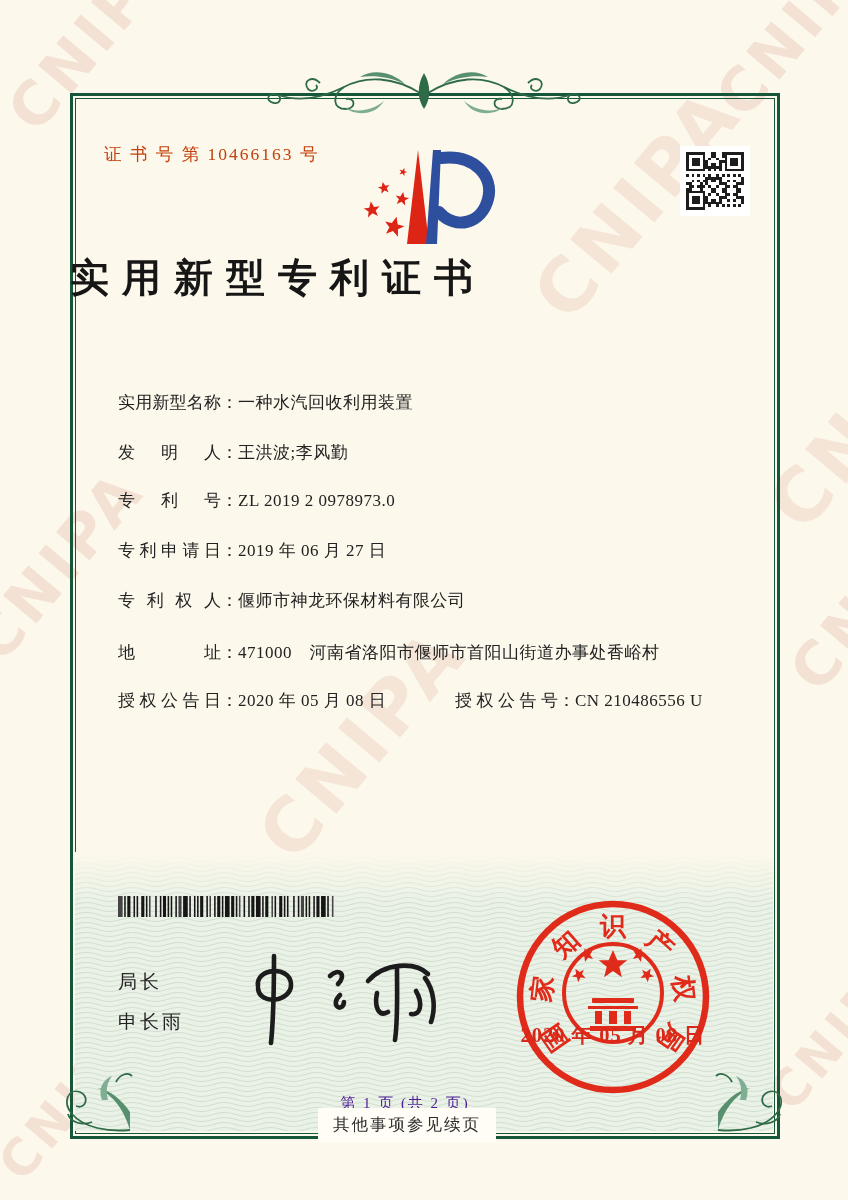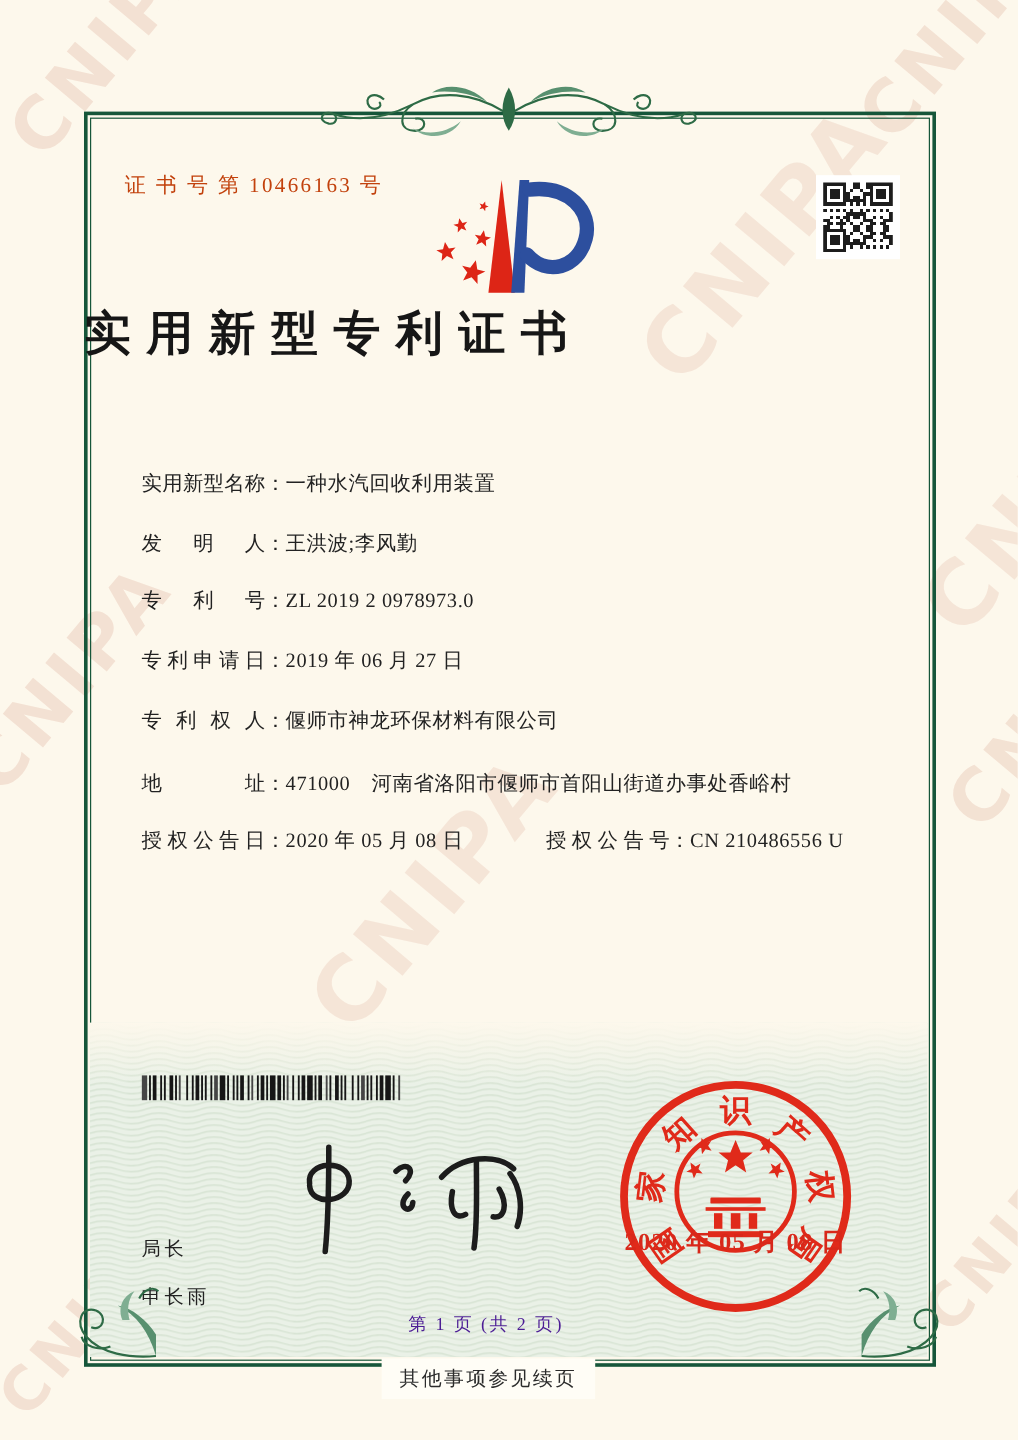--- a/index.html
+++ b/index.html
@@ -63,34 +63,34 @@
   .grant2{position:absolute;left:337px;top:0;}
 
   .paras{
     left:118px;top:699px;width:614px;
     font-size:16.2px;line-height:28.6px;text-align:justify;color:#242424;
   }
   .paras p{margin:0;text-indent:2em;}
 
   .barcode{left:118px;top:896px;width:220px;height:21px;}
 
-  .signer{left:118px;top:1022px;font-family:"Liberation Sans","DejaVu Sans",sans-serif;
-    font-size:16px;letter-spacing:3px;color:#222;line-height:40px;}
+  .signer{left:118px;top:962px;font-family:"Liberation Sans","DejaVu Sans",sans-serif;
+    font-size:19px;letter-spacing:3px;color:#222;line-height:40px;}
   .signature{left:226px;top:948px;}
 
   .seal{left:513px;top:897px;width:200px;height:200px;}
   #seal-ring text{
     font-size:26px;font-weight:bold;fill:#e02a1a;
     font-family:"Liberation Serif","DejaVu Serif",serif;
   }
 
   .pageinfo{left:70px;top:1094px;width:670px;text-align:center;font-size:15px;color:#4c1d95;letter-spacing:2px;}
 
   .contnote{
-    left:318px;top:1132px;width:178px;height:34px;background:#fffdf6;
+    left:318px;top:1108px;width:178px;height:34px;background:#fffdf6;
     display:flex;align-items:center;justify-content:center;
     font-size:16.5px;letter-spacing:2px;color:#2b2b2b;z-index:3;
   }
 
   .ornament{z-index:4;}
   svg{display:block;}
 </style>
 </head>
 <body>
 

